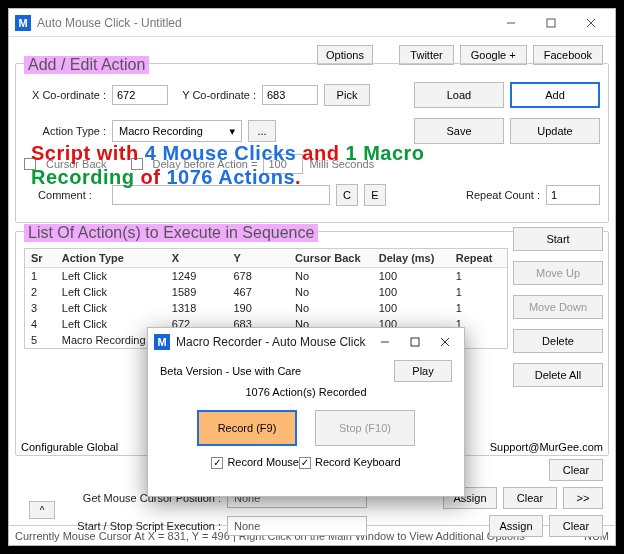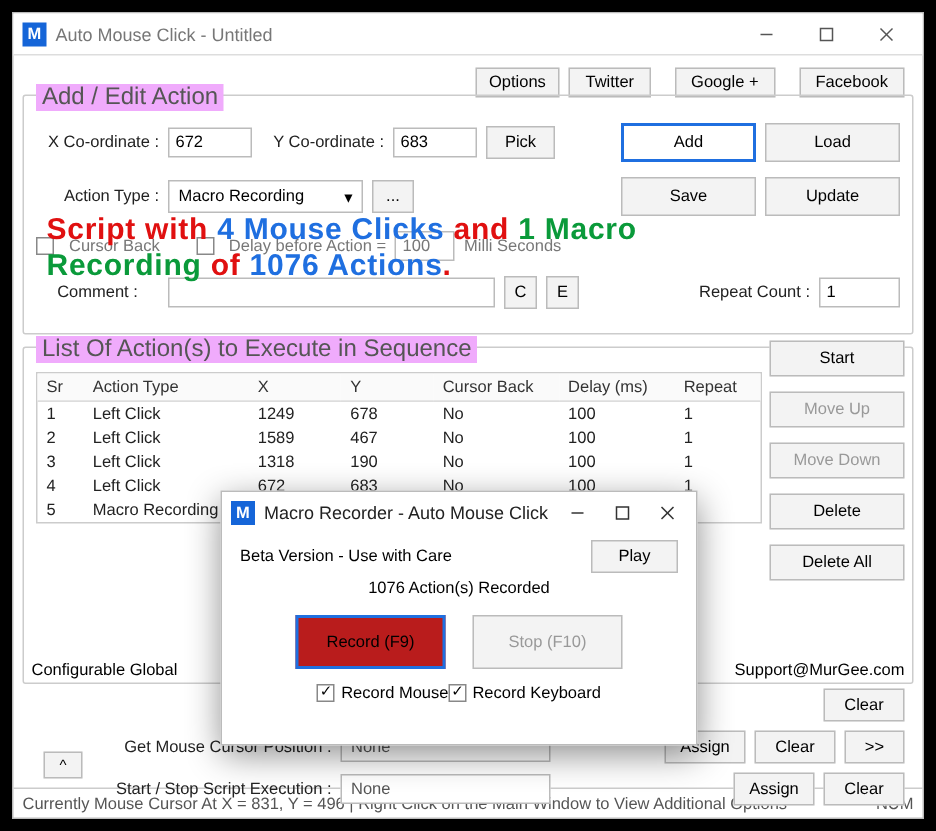--- a/index.html
+++ b/index.html
@@ -26,36 +26,36 @@
   .checkbox { width: 12px; height: 12px; border: 1px solid #888; background: #fff; display: inline-block; margin-right: 4px; vertical-align: middle; }
   .checkbox.checked::after { content: "✓"; display: block; font-size: 10px; line-height: 10px; text-align: center; }
 
   .overlay-text { position: absolute; left: 22px; top: 104px; right: 100px; font-family: Arial, sans-serif; font-weight: 900; font-size: 20px; letter-spacing: 0.5px; line-height: 24px; pointer-events: none; }
   .red { color: #e01010; }
   .blue { color: #1f6fe0; }
   .green { color: #0a9a3a; }
 
   .listbox { border: 1px solid #ccc; background: #fff; margin-top: 8px; }
   .table { width: 100%; border-collapse: collapse; table-layout: fixed; }
-  .table th { text-align: left; font-weight: 400; color: #333; border-bottom: 1px solid #ddd; padding: 3px 6px; background: #fafafa; font-size: 11px; }
+  .table th { text-align: left; font-weight: 700; color: #333; border-bottom: 1px solid #ddd; padding: 3px 6px; background: #fafafa; font-size: 11px; }
   .table td { padding: 2px 6px; font-size: 11px; color: #222; }
   .sidecol { position: absolute; right: 12px; top: 190px; width: 90px; display: flex; flex-direction: column; gap: 10px; }
   .sidecol .btn { height: 24px; width: 90px; }
   .sidecol .btn.disabled { color: #999; }
-  .toplinks { position: absolute; right: 12px; top: 8px; display: flex; gap: 16px; align-items: flex-end; }
+  .toplinks { position: absolute; right: 12px; top: 8px; display: flex; gap: 6px; align-items: flex-end; }
   .toplinks .btn { height: 20px; padding: 0 10px; }
   .tutbtn { position: absolute; left: 308px; top: 8px; height: 20px; }
 
   .macrowin { position: absolute; left: 138px; top: 290px; width: 318px; height: 170px; background: #fff; border: 1px solid #bbb; box-shadow: 0 6px 22px rgba(0,0,0,0.45); z-index: 5; }
   .macrowin .mtb { height: 28px; display:flex; align-items:center; padding:0 4px; }
   .macrowin .mtitle { flex:1; font-size:12px; color:#222; }
   .macrowin .mc { padding: 4px 12px; font-size:11px; }
   .macrowin .btnrow { display:flex; gap:18px; justify-content:center; margin:12px 0 10px 0; }
   .macrowin .mbtn { width:100px; height:36px; border:1px solid #bbb; background:#f3f3f3; display:flex; align-items:center; justify-content:center; }
-  .macrowin .mbtn.rec { border:2px solid #1f6fe0; background:#b91c1c; }
+  .macrowin .mbtn.rec { border:2px solid #1f6fe0; background:#fdba74; }
   .macrowin .mbtn.dis { color:#999; }
   .macrowin .checks { display:flex; justify-content:center; }
 
   .bottomrows { position:absolute; left:12px; right:12px; top:398px; }
   .bottomrows .row { margin: 6px 0; }
   .bottomrows .lbl { width:200px; }
   .bottomrows .valbox { width:140px; border:1px solid #bbb; height:20px; display:flex; align-items:center; padding:0 6px; background:#fff; color:#555; }
   .smallup { position:absolute; left:20px; bottom:6px; width:26px; height:18px; border:1px solid #bbb; background:#f3f3f3; display:flex; align-items:center; justify-content:center; font-size:10px; }
 
   svg { display:block; }
@@ -99,22 +99,22 @@
       <div class="groupbox" style="margin-top:22px;">
         <div class="grouplabel">Add / Edit Action</div>
 
         <div class="row">
           <span class="lbl" style="width:82px;">X Co-ordinate :</span>
           <span class="inp" style="width:56px;">672</span>
           <span class="lbl" style="width:82px;">Y Co-ordinate :</span>
           <span class="inp" style="width:56px;">683</span>
           <span class="btn" style="width:46px;">Pick</span>
           <span style="flex:1"></span>
+          <span class="btn big">Load</span>
           <span class="btn big primary">Add</span>
-          <span class="btn big">Load</span>
         </div>
 
         <div class="row">
           <span class="lbl" style="width:82px;">Action Type :</span>
           <span class="sel" style="width:130px;">
             <span>Macro Recording</span>
             <span class="chev">▾</span>
           </span>
           <span class="btn" style="width:28px;">...</span>
           <span style="flex:1"></span>

